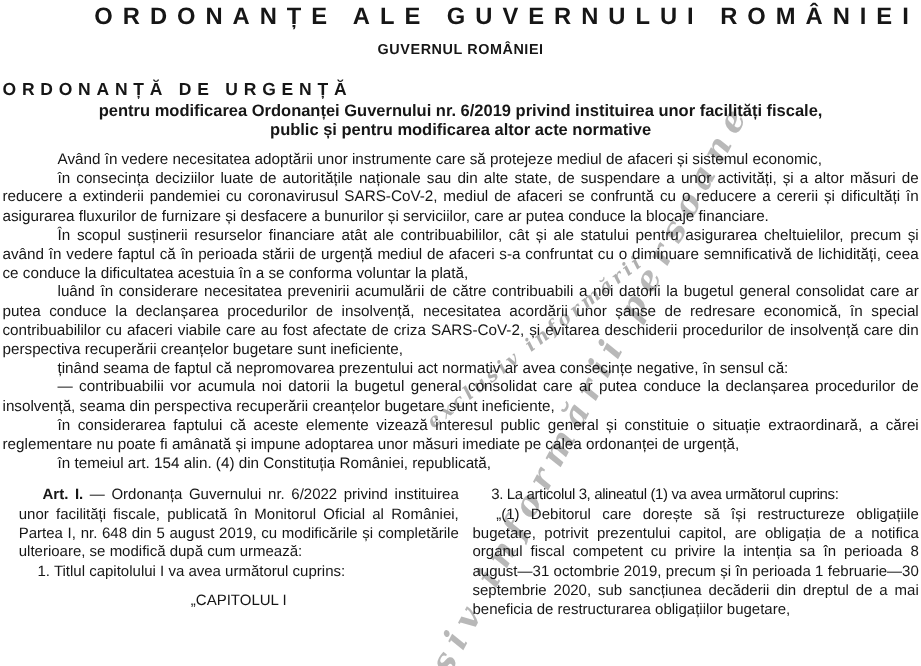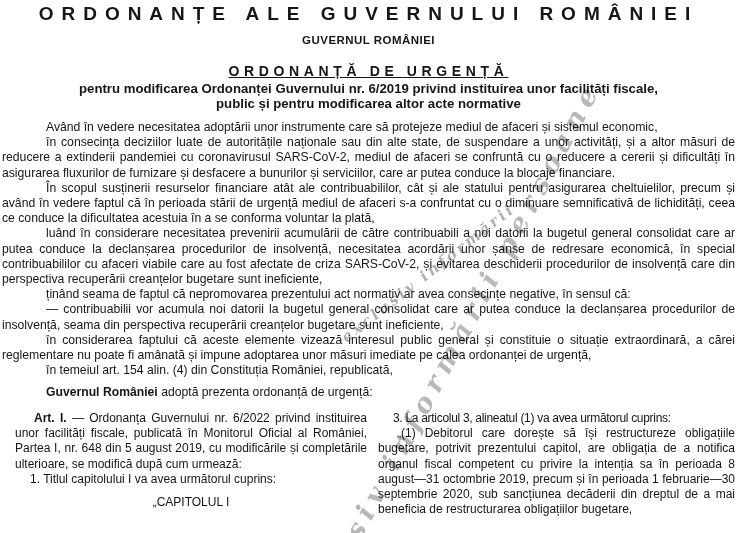--- a/index.html
+++ b/index.html
@@ -9,34 +9,33 @@
     background:#ffffff;
     overflow:hidden;
     color:#161616;
     font-family:"Liberation Sans","DejaVu Sans",sans-serif;
   }
   .content { position:relative; z-index:1; padding:2px 2px 0 2px; }
 
   .h-rubric {
     margin:1px 0 0 0;
     font-size:19px; font-weight:bold;
-    text-align:center; letter-spacing:0.42em;
+    text-align:right; letter-spacing:0.42em;
     white-space:nowrap;
   }
   .h-issuer {
     margin:9px 0 0 0;
     font-size:11.5px; font-weight:bold;
     text-align:center; letter-spacing:0.04em;
   }
   .h-doctype {
     margin:17px 0 2px 0;
     font-size:14px; font-weight:bold;
-    text-align:center; letter-spacing:0.33em;
+    letter-spacing:0.33em;
     white-space:nowrap;
-    text-decoration:underline;
   }
   .doc-title {
     margin:0; font-size:13.2px; font-weight:bold;
     text-align:center; line-height:15px;
   }
 
   .preamble { margin-top:9px; font-size:12.2px; line-height:15.2px; text-align:justify; }
   .preamble p { margin:0; text-indent:44px; }
 
   .enact { margin:7px 0 0 0; font-size:12.2px; line-height:15.2px; text-indent:44px; }
@@ -92,21 +91,20 @@
       <p>Având în vedere necesitatea adoptării unor instrumente care să protejeze mediul de afaceri și sistemul economic,</p>
       <p>în consecința deciziilor luate de autoritățile naționale sau din alte state, de suspendare a unor activități, și a altor măsuri de reducere a extinderii pandemiei cu coronavirusul SARS-CoV-2, mediul de afaceri se confruntă cu o reducere a cererii și dificultăți în asigurarea fluxurilor de furnizare și desfacere a bunurilor și serviciilor, care ar putea conduce la blocaje financiare.</p>
       <p>În scopul susținerii resurselor financiare atât ale contribuabililor, cât și ale statului pentru asigurarea cheltuielilor, precum și având în vedere faptul că în perioada stării de urgență mediul de afaceri s-a confruntat cu o diminuare semnificativă de lichidități, ceea ce conduce la dificultatea acestuia în a se conforma voluntar la plată,</p>
       <p>luând în considerare necesitatea prevenirii acumulării de către contribuabili a noi datorii la bugetul general consolidat care ar putea conduce la declanșarea procedurilor de insolvență, necesitatea acordării unor șanse de redresare economică, în special contribuabililor cu afaceri viabile care au fost afectate de criza SARS-CoV-2, și evitarea deschiderii procedurilor de insolvență care din perspectiva recuperării creanțelor bugetare sunt ineficiente,</p>
       <p>ținând seama de faptul că nepromovarea prezentului act normativ ar avea consecințe negative, în sensul că:</p>
       <p>— contribuabilii vor acumula noi datorii la bugetul general consolidat care ar putea conduce la declanșarea procedurilor de insolvență, seama din perspectiva recuperării creanțelor bugetare sunt ineficiente,</p>
       <p>în considerarea faptului că aceste elemente vizează interesul public general și constituie o situație extraordinară, a cărei reglementare nu poate fi amânată și impune adoptarea unor măsuri imediate pe calea ordonanței de urgență,</p>
       <p>în temeiul art. 154 alin. (4) din Constituția României, republicată,</p>
     </div>
 
-    <p class="enact"><b>Guvernul României</b><span> adoptă prezenta ordonanță de urgență:</span></p>
 
     <div class="columns">
 
       <div class="col-left">
         <p class="first-indent"><b>Art. I.</b><span> — Ordonanța Guvernului nr. 6/2022 privind instituirea unor facilități fiscale, publicată în Monitorul Oficial al României, Partea I, nr. 648 din 5 august 2019, cu modificările și completările ulterioare, se modifică după cum urmează:</span></p>
         <p class="bold-item">1. Titlul capitolului I va avea următorul cuprins:</p>
         <p class="chapter">„CAPITOLUL I</p>
       </div>
 
       <div class="col-right">

